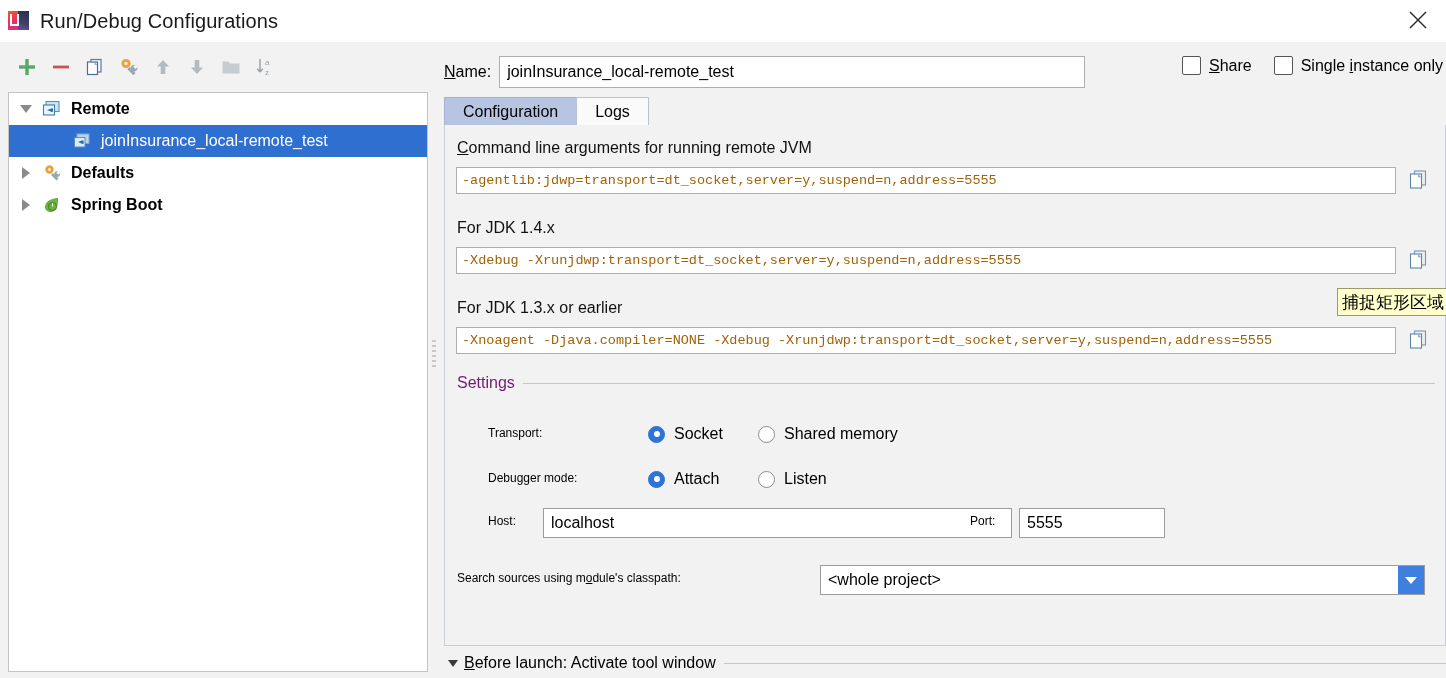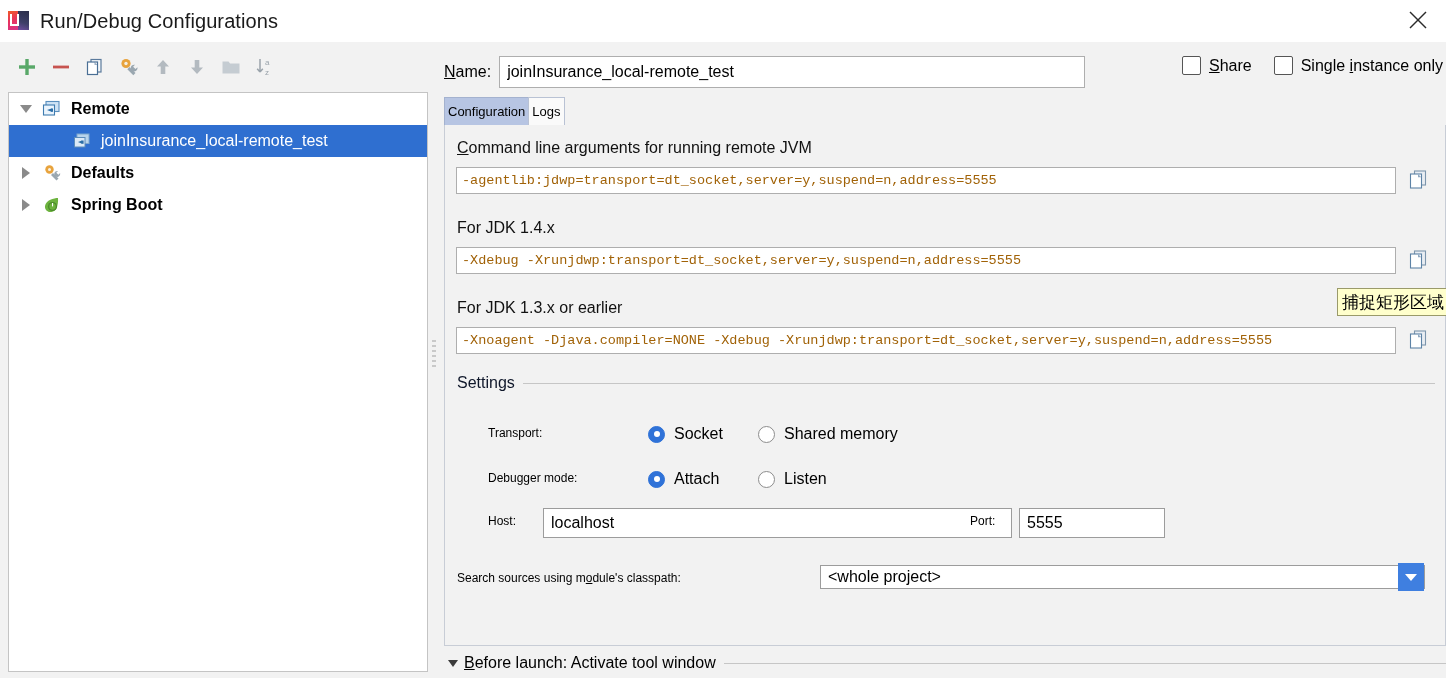--- a/index.html
+++ b/index.html
@@ -217,23 +217,23 @@
     position: absolute;
     left: 5px; top: 56px;
     width: 1002px; height: 28px;
     display: flex;
     align-items: flex-end;
     border-bottom: 1px solid #a7b4cc;
     box-sizing: border-box;
   }
   .tab {
     height: 27px;
-    padding: 0 3px;
+    padding: 0 18px;
     display: flex; align-items: center;
-    font-size: 13px;
+    font-size: 16px;
     cursor: pointer;
     border: 1px solid #b9c2d4;
     border-bottom: none;
     background: #fafafa;
     margin-right: -1px;
   }
   .tab.active {
     background: #b7c5e3;
     border-color: #a4b2cf;
   }
@@ -271,21 +271,21 @@
     width: 22px; height: 24px;
     cursor: pointer;
     display: flex; align-items: center; justify-content: center;
   }
   .copy-btn svg { display:block; }
 
   
   .group-title {
     position: absolute;
     font-size: 16px;
-    color: #0f172a;
+    color: #701a75;
     background: #f2f2f2;
     padding-right: 7px;
     z-index: 2;
   }
   .group-line {
     position: absolute;
     height: 1px;
     background: #c6c6c6;
   }
   .row-label {
@@ -326,21 +326,21 @@
     background: #ffffff;
     font-family: "Liberation Sans", sans-serif;
     font-size: 16px;
     padding: 0 7px;
     box-sizing: border-box;
     outline: none;
     color: #000;
   }
   .combo {
     position: absolute;
-    height: 24px;
+    height: 30px;
     border: 1px solid #9c9c9c;
     background: #ffffff;
     box-sizing: border-box;
     display: flex;
     align-items: center;
     cursor: pointer;
   }
   .combo .val {
     flex: 1;
     padding-left: 7px;

